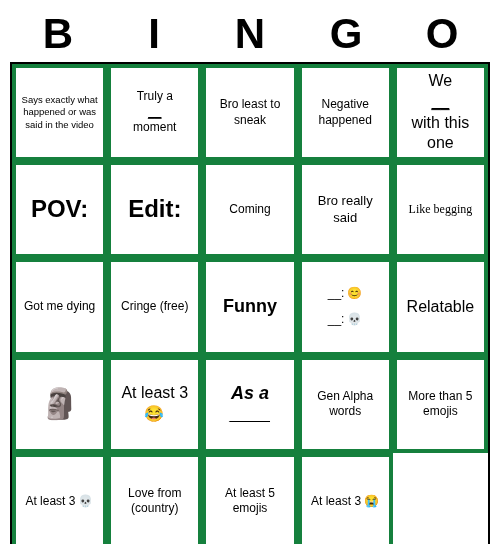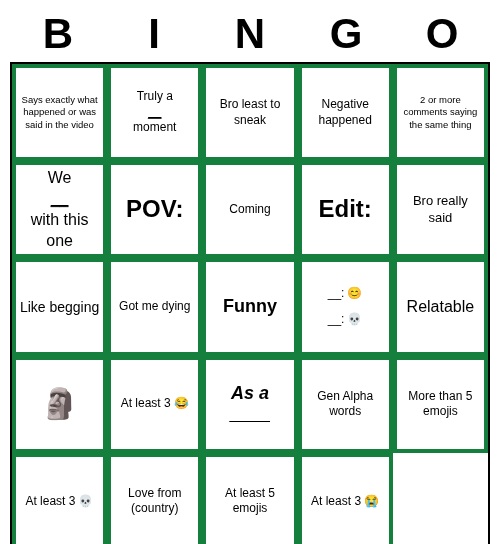--- a/index.html
+++ b/index.html
@@ -74,60 +74,60 @@
     <div class="bingo-cell">
       <div class="cell-content" style="font-size: 12px; line-height: 1.3;">Truly a <u>__</u> moment</div>
     </div>
     <div class="bingo-cell">
       <div class="cell-content" style="font-size: 12px; line-height: 1.3;">Bro least to sneak</div>
     </div>
     <div class="bingo-cell">
       <div class="cell-content" style="font-size: 12px; line-height: 1.3;">Negative happened</div>
     </div>
     <div class="bingo-cell">
-      <div class="cell-content" style="font-size: 9.5px; line-height: 1.3;">2 or more comments saying the same thing</div>
-    </div>
-    <div class="bingo-cell">
       <div class="cell-content" style="font-size: 16px; line-height: 1.3;">We <u>__</u> with this one</div>
     </div>
     <div class="bingo-cell">
       <div class="cell-content" style="font-size: 24px; font-weight: bold;">POV:</div>
     </div>
     <div class="bingo-cell">
-      <div class="cell-content" style="font-size: 12px; line-height: 1.3;">Coming</div>
+      <div class="cell-content" style="font-size: 24px; font-weight: bold;">Edit:</div>
     </div>
     <div class="bingo-cell">
-      <div class="cell-content" style="font-size: 24px; font-weight: bold;">Edit:</div>
+      <div class="cell-content" style="font-size: 12px; line-height: 1.3;">Coming</div>
     </div>
     <div class="bingo-cell">
       <div class="cell-content" style="font-size: 13px; line-height: 1.3;">Bro really said</div>
     </div>
     <div class="bingo-cell">
-      <div class="cell-content" style="font-size: 14px; line-height: 1.3;">Like begging</div>
+      <div class="cell-content" style="font-size: 12px; line-height: 1.3; font-family: Liberation Serif, serif;">Like begging</div>
     </div>
     <div class="bingo-cell">
       <div class="cell-content" style="font-size: 12px; line-height: 1.3;">Got me dying</div>
+    </div>
+    <div class="bingo-cell">
+      <div class="cell-content" style="font-size: 12px; line-height: 1.3;">Cringe (free)</div>
     </div>
     <div class="bingo-cell">
       <div class="cell-content" style="font-size: 18px; font-weight: bold;">Funny</div>
     </div>
     <div class="bingo-cell">
       <div class="cell-content" style="font-size: 12px; line-height: 1.3; gap: 10px;">
         <div>__: 😊</div>
         <div>__: 💀</div>
       </div>
     </div>
     <div class="bingo-cell">
       <div class="cell-content" style="font-size: 16px; line-height: 1.3;">Relatable</div>
     </div>
     <div class="bingo-cell">
       <div class="cell-content" style="font-size: 30px;">🗿</div>
     </div>
     <div class="bingo-cell">
-      <div class="cell-content" style="font-size: 12px; line-height: 1.3;">At least 3 😂</div>
+      <div class="cell-content" style="font-size: 16px; line-height: 1.3;">At least 3 😂</div>
     </div>
     <div class="bingo-cell">
       <div class="cell-content" style="font-size: 18px; font-weight: bold; font-style: italic;">
         <span>As a </span>
         <span style="text-decoration: underline;">____</span>
         <span></span>
       </div>
     </div>
     <div class="bingo-cell">
       <div class="cell-content" style="font-size: 12px; line-height: 1.3;">Gen Alpha words</div>

